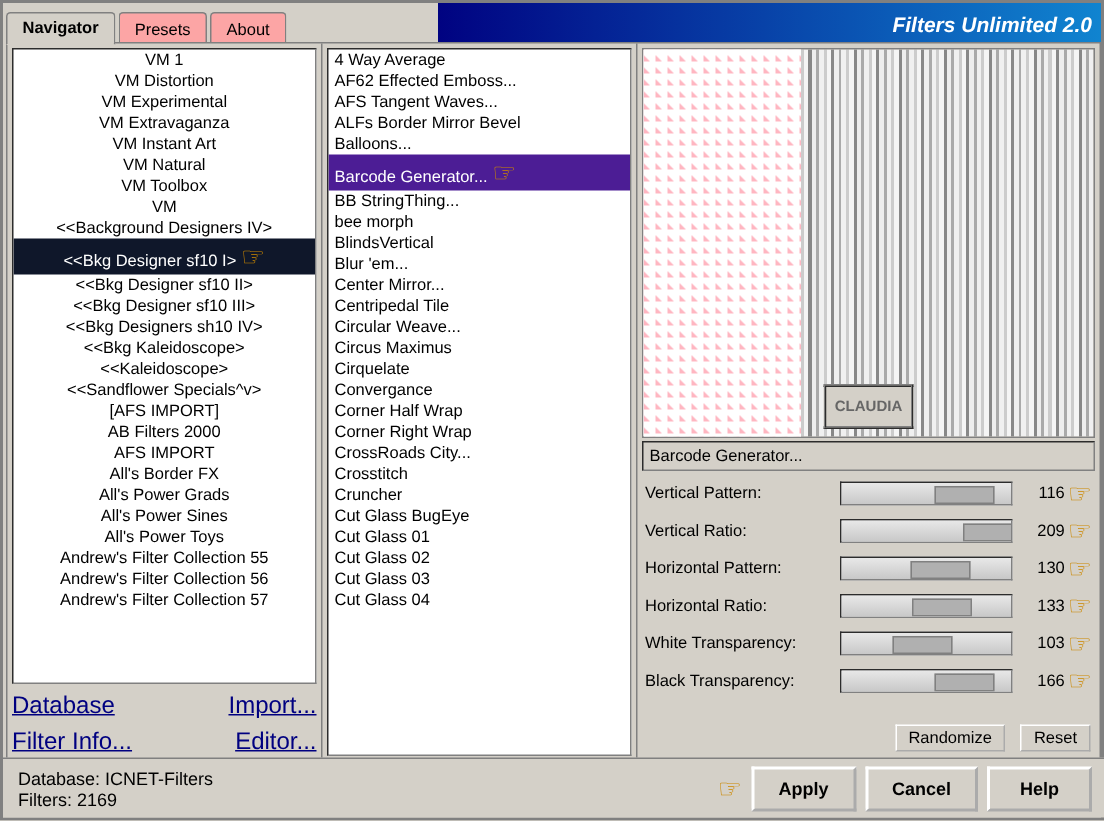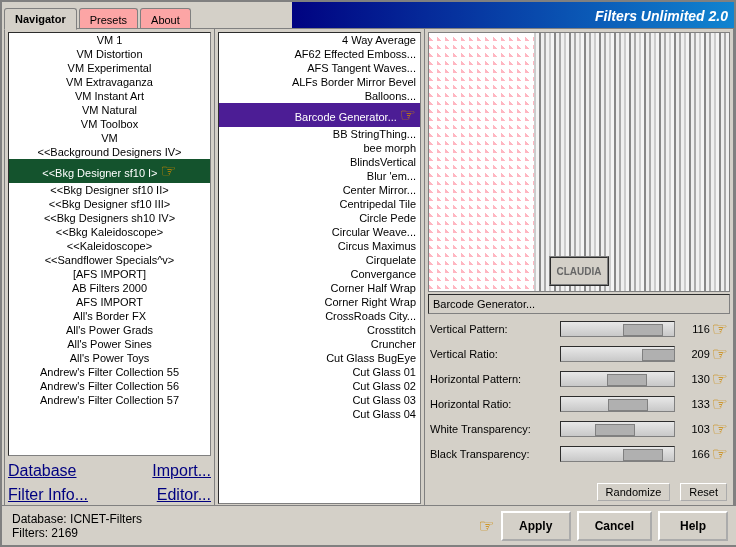--- a/index.html
+++ b/index.html
@@ -111,21 +111,21 @@
 
     .list-item {
       padding: 1px 4px;
       cursor: pointer;
       white-space: nowrap;
       overflow: hidden;
       text-overflow: ellipsis;
       color: #000;
     }
     .list-item.selected {
-      background: #14532d;
+      background: #0f172a;
       color: white;
     }
 
     
     .middle-panel {
       width: 210px;
       height: 100%;
       border-right: 1px solid #808080;
       display: flex;
       flex-direction: column;
@@ -143,21 +143,20 @@
 
     .filter-list-scroll {
       overflow-y: auto;
       height: 100%;
     }
 
     .filter-item {
       padding: 1px 4px;
       cursor: pointer;
       white-space: nowrap;
-      text-align: right;
     }
     .filter-item.selected {
       background: #4c1d95;
       color: white;
     }
 
     
     .right-panel {
       flex: 1;
       display: flex;
@@ -444,21 +443,20 @@
           <div class="filter-item">AFS Tangent Waves...</div>
           <div class="filter-item">ALFs Border Mirror Bevel</div>
           <div class="filter-item">Balloons...</div>
           <div class="filter-item selected">Barcode Generator... <span class="arrow-cursor">☞</span></div>
           <div class="filter-item">BB StringThing...</div>
           <div class="filter-item">bee morph</div>
           <div class="filter-item">BlindsVertical</div>
           <div class="filter-item">Blur 'em...</div>
           <div class="filter-item">Center Mirror...</div>
           <div class="filter-item">Centripedal Tile</div>
-          <div class="filter-item">Circle Pede</div>
           <div class="filter-item">Circular Weave...</div>
           <div class="filter-item">Circus Maximus</div>
           <div class="filter-item">Cirquelate</div>
           <div class="filter-item">Convergance</div>
           <div class="filter-item">Corner Half Wrap</div>
           <div class="filter-item">Corner Right Wrap</div>
           <div class="filter-item">CrossRoads City...</div>
           <div class="filter-item">Crosstitch</div>
           <div class="filter-item">Cruncher</div>
           <div class="filter-item">Cut Glass BugEye</div>

